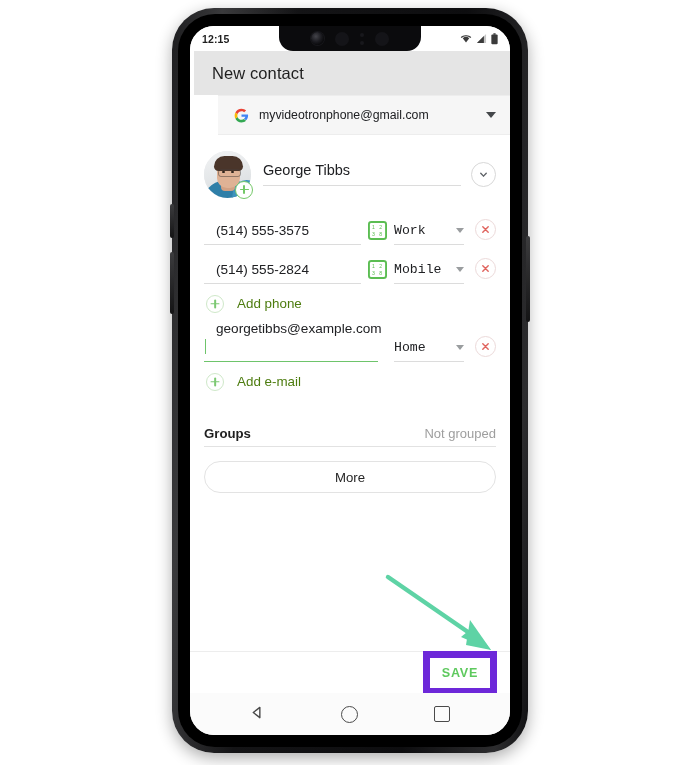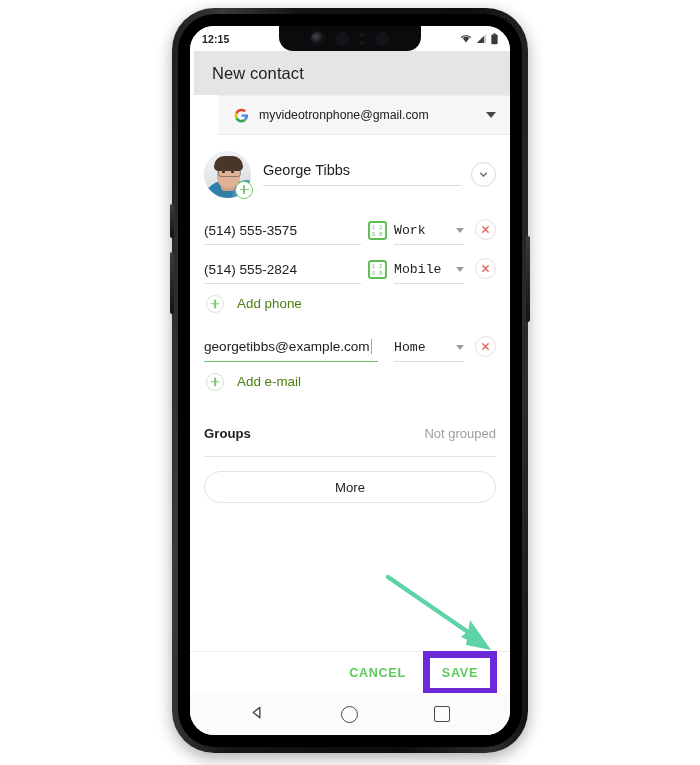--- a/index.html
+++ b/index.html
@@ -273,20 +273,21 @@
     width: 1.4px;
     height: 15px;
     background: #6ec46b;
     vertical-align: -3px;
     margin-left: 1px;
   }
   .field-value-text {
     font-size: 13.6px;
     color: #202124;
     white-space: nowrap;
+    margin-left: 12px;
   }
 
   .dialpad-icon {
     width: 19px; height: 19px;
     flex: 0 0 auto;
     margin: 0 7px 5px 7px;
   }
 
   .type-select {
     width: 70px;
@@ -344,21 +345,21 @@
   .plus-circle::after { width: 1.7px; height: 9px; transform: translate(-50%,-50%); }
   .add-label { font-size: 13.4px; color: #4d7c0f; }
 
   
   .groups-row {
     display: flex;
     align-items: flex-end;
     justify-content: space-between;
     height: 34px;
     border-bottom: 1px solid #e2e2e2;
-    padding-bottom: 15px;
+    padding-bottom: 5px;
     margin-top: 6px;
   }
   .groups-label { font-size: 13.2px; color: #1f1f1f; font-weight: bold; }
   .groups-value { font-size: 13px; color: #9e9e9e; }
 
   
   .more-btn {
     margin-top: 14px;
     height: 30px;
     border: 1px solid #e3e3e3;
@@ -590,21 +591,20 @@
           <div class="groups-value">Not grouped</div>
         </div>
 
         <div class="more-btn">
           <div class="more-label">More</div>
         </div>
 
       </div>
 
       <div class="action-bar">
-        <button class="txt-btn">CANCEL</button>
         <div class="save-wrap">
           <button class="txt-btn">SAVE</button>
         </div>
       </div>
 
       <div class="nav-bar">
         <div>
           <svg width="15" height="15" viewBox="0 0 16 16">
             <path d="M10.5 2.5 L3.5 8 L10.5 13.5 Z" fill="none" stroke="#4a4a4a" stroke-width="1.5" stroke-linejoin="round"></path>
           </svg>

